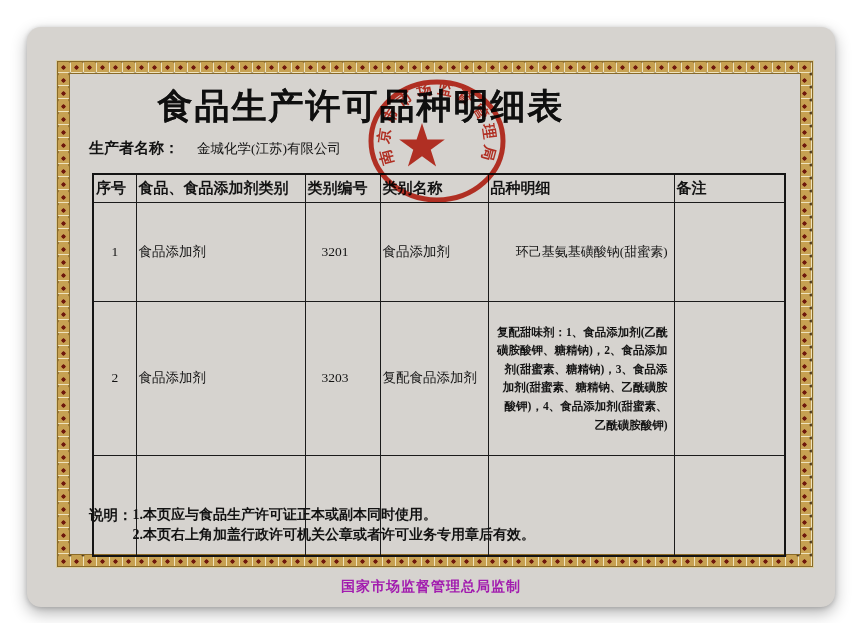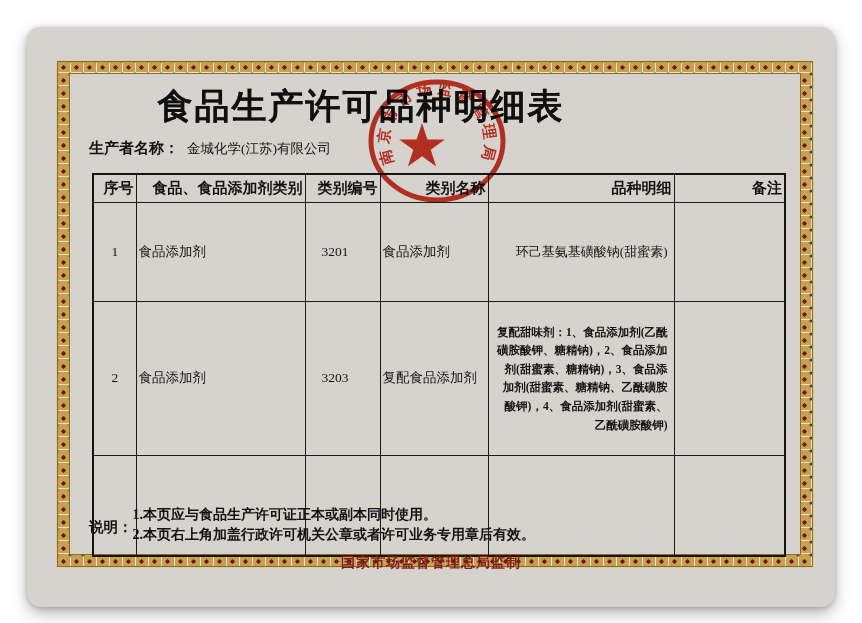--- a/index.html
+++ b/index.html
@@ -32,49 +32,49 @@
   .title{
     position:absolute;left:30px;top:56px;width:608px;margin:0;
     text-align:center;font-size:35px;font-weight:bold;letter-spacing:2px;color:#0f0f0f;
     text-shadow:0 0 .5px rgba(0,0,0,.6);
   }
   .meta-row{
     position:absolute;left:62px;top:112px;width:672px;
     display:flex;justify-content:space-between;align-items:baseline;color:#131313;
   }
   .meta-row .lbl{font-weight:bold;font-size:15px;}
-  .meta-row .val{font-size:13.5px;margin-left:8px;}
+  .meta-row .val{font-size:13.5px;margin-left:18px;}
   .license .val{font-size:14.5px;letter-spacing:.3px;}
 
   table.detail-table{
     position:absolute;left:65px;top:146px;width:692px;
     border-collapse:collapse;table-layout:fixed;color:#131313;
     border:2px solid #141414;
   }
   .detail-table th,.detail-table td{border:1.5px solid #1b1b1b;overflow:hidden;}
   .detail-table thead tr{height:28px;}
-  .detail-table th{font-size:15px;font-weight:bold;text-align:right;padding:0 2px;}
+  .detail-table th{font-size:15px;font-weight:bold;text-align:left;padding:0 2px;}
   tr.row-1{height:99px;} tr.row-2{height:97px;} tr.row-3{height:100px;}
   td.c-no{text-align:center;font-size:13.5px;vertical-align:middle;}
   td.c-cat,td.c-name{text-align:left;vertical-align:middle;padding:0 2px;font-size:13.5px;margin-left:24px;}
   td.c-code{text-align:left;vertical-align:middle;padding-left:16px;font-size:13.5px;font-family:"Liberation Serif",serif;}
   td.c-detail{text-align:right;vertical-align:middle;padding:21px 6px;font-size:13px;line-height:1.5;}
   td.c-detail.dense{font-size:11.5px;line-height:1.62;font-weight:600;}
   td.c-remark{vertical-align:middle;}
 
   .notes{
     position:absolute;left:62px;top:478px;display:flex;
     color:#121212;font-weight:bold;
   }
-  .notes-label{font-size:14.5px;line-height:1.45;margin-top:12px;}
+  .notes-label{font-size:14.5px;line-height:1.45;}
   .notes-lines{font-size:14px;line-height:1.45;}
 
   .footer{
-    position:absolute;left:0;top:527px;width:100%;text-align:center;
-    font-size:14px;font-weight:bold;letter-spacing:1px;color:#7f1d1d;
+    position:absolute;left:0;top:551px;width:100%;text-align:center;
+    font-size:14px;font-weight:bold;letter-spacing:1px;color:#a21caf;
   }
 
   
   .seal{
     position:absolute;left:334px;top:45px;width:152px;height:138px;
     mix-blend-mode:multiply;opacity:.93;pointer-events:none;
   }
   .seal-ring{fill:none;stroke:#cf2a1b;stroke-width:5;}
   .seal-star{fill:#cf2a1b;}
   .seal-text{font-size:15px;font-weight:bold;letter-spacing:4.5px;fill:#cf2a1b;

